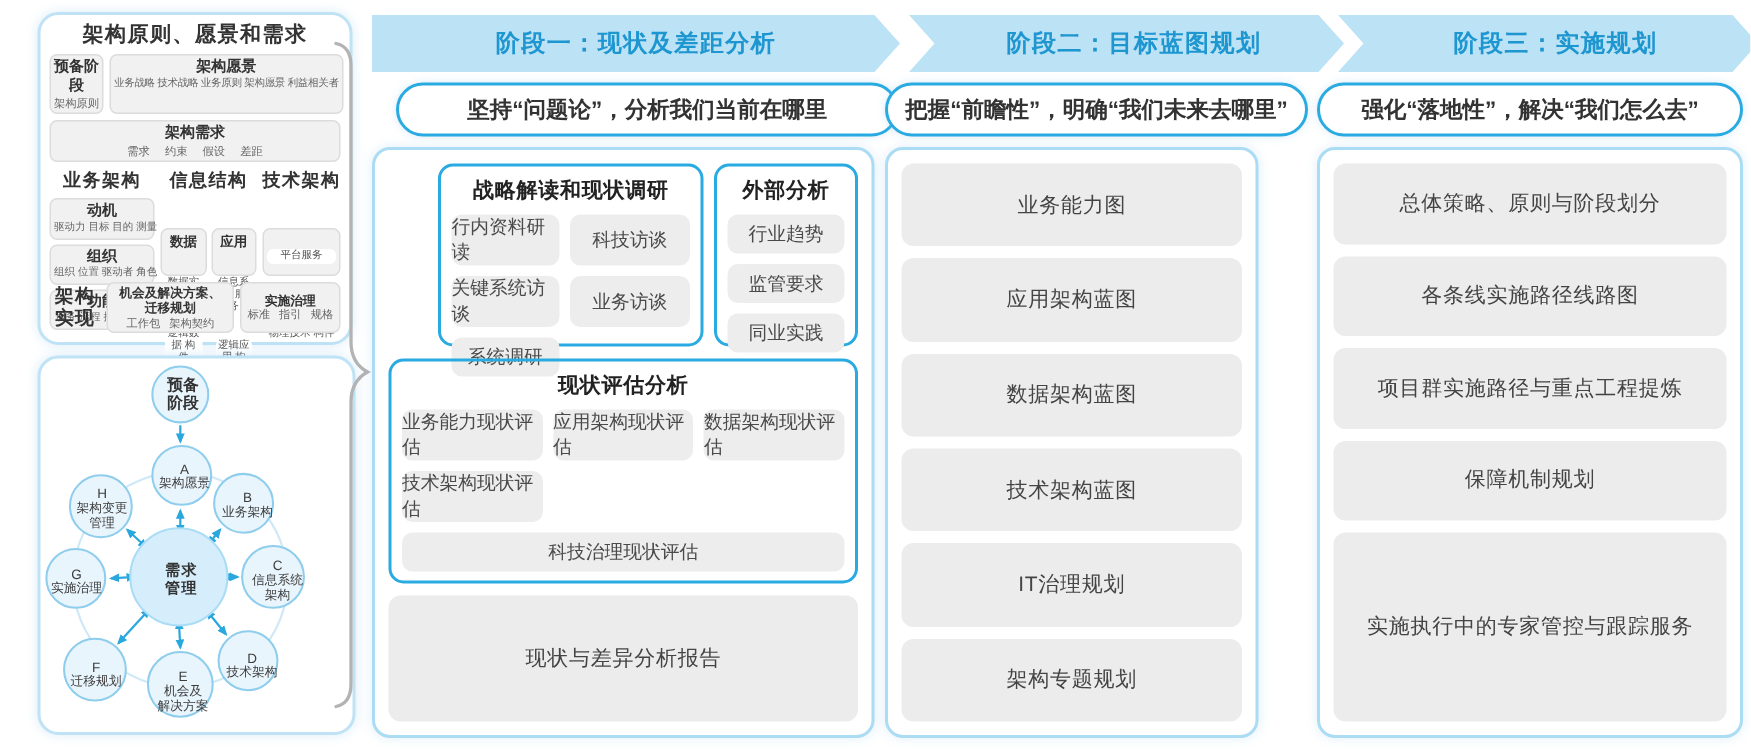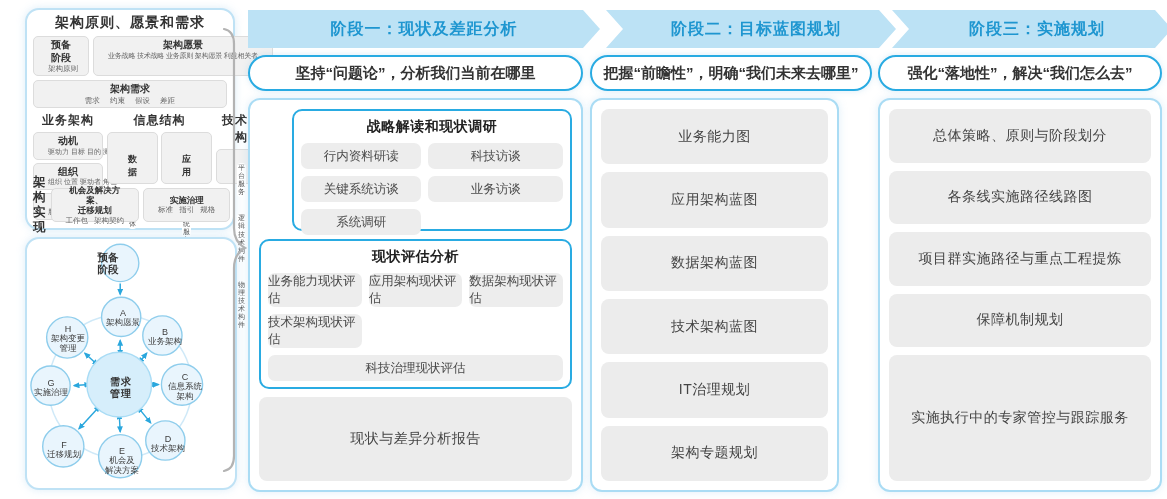--- a/index.html
+++ b/index.html
@@ -3,39 +3,39 @@
 <meta charset="utf-8">
 <style>
   html,body { margin:0; padding:0; background:#fff; }
   body { font-family:"Liberation Sans","DejaVu Sans",sans-serif; }
   .stage { position:relative; width:1167px; height:499px; background:#fff; overflow:hidden; }
 
   
   .panel { position:absolute; background:#fff; border:2px solid #bfe2f5; border-radius:14px; box-sizing:border-box; box-shadow:0 0 8px rgba(130,190,230,.28); }
   .panel-top { left:25px; top:8px; width:210px; height:222px; padding:4px 6px 6px; display:flex; flex-direction:column; gap:4px; }
   .p-title { font-size:14px; font-weight:bold; color:#333; text-align:center; letter-spacing:1px; }
-  .gbox { background:#f1f1f1; border:1px solid #dcdcdc; border-radius:5px; text-align:center; padding:2px 14px; box-sizing:border-box; }
+  .gbox { background:#f1f1f1; border:1px solid #dcdcdc; border-radius:5px; text-align:center; padding:2px 2px; box-sizing:border-box; }
   .gb-t { font-size:10px; font-weight:bold; color:#333; line-height:1.25; }
   .gb-s { font-size:7.5px; color:#666; white-space:nowrap; line-height:1.25; }
   .rowA { display:flex; gap:4px; }
   .rowA .prep { width:56px; }
   .rowA .vision { flex:1; }
   .vision .gb-s { font-size:7px; letter-spacing:-0.2px; }
   .spread { word-spacing:8px; }
   .spread-sm { word-spacing:4px; }
   .rowC { display:flex; gap:4px; flex:1; min-height:0; }
   .archcol { display:flex; flex-direction:column; gap:3px; }
   .colB { width:70px; }
   .colI { flex:1; }
   .colT { width:52px; }
   .arch-h { font-size:12px; font-weight:bold; color:#333; text-align:center; letter-spacing:1px; }
   .colB .gbox { flex:1; display:flex; flex-direction:column; justify-content:center; }
   .colB .gb-s { font-size:7px; }
   .subrow { display:flex; gap:3px; flex:1; min-height:0; }
-  .subcol { background:#f1f1f1; border:1px solid #dcdcdc; border-radius:5px; padding:20px; display:flex; flex-direction:column; gap:16px; flex:1; min-height:0; }
+  .subcol { background:#f1f1f1; border:1px solid #dcdcdc; border-radius:5px; padding:2px; display:flex; flex-direction:column; gap:16px; flex:1; min-height:0;margin-top:20px; }
   .subcol .lbl { font-size:9px; font-weight:bold; color:#333; text-align:center; }
   .subcol.nolbl { padding-top:13px; }
   .wpill { background:#fff; border-radius:4px; font-size:7px; color:#555; text-align:center; flex:1; display:flex; align-items:center; justify-content:center; line-height:1.15; padding:1px; }
   .rowD { display:flex; gap:4px; height:34px; }
   .impl-label { width:34px; font-size:12.5px; font-weight:bold; color:#333; display:flex; align-items:center; justify-content:center; text-align:center; white-space:pre-line; line-height:1.2; letter-spacing:1px; }
   .rowD .gbox { flex:1.3; display:flex; flex-direction:column; justify-content:center; }
   .rowD .gbox.g2 { flex:1; }
   .rowD .gb-t { font-size:8.5px; white-space:pre-line; line-height:1.2; }
   .rowD .gb-s { font-size:7.5px; }
 
@@ -55,21 +55,21 @@
   .brace { position:absolute; left:217px; top:26px; width:34px; height:448px; }
 
   
   .band-seg { position:absolute; top:10px; height:38px; background:#bce2f5; display:flex; align-items:center; justify-content:center; font-size:16px; font-weight:bold; color:#1e96d0; letter-spacing:1px; }
   .seg1 { left:248px; width:352px; clip-path:polygon(0 0, calc(100% - 17px) 0, 100% 50%, calc(100% - 17px) 100%, 0 100%); }
   .seg2 { left:606px; width:280px; clip-path:polygon(0 0, calc(100% - 17px) 0, 100% 50%, calc(100% - 17px) 100%, 0 100%, 17px 50%); padding-left:10px; }
   .seg3 { left:892px; width:270px; clip-path:polygon(0 0, calc(100% - 17px) 0, 100% 50%, calc(100% - 17px) 100%, 0 100%, 17px 50%); padding-left:10px; }
 
   
   .sub-box { position:absolute; top:55px; height:36px; background:#fff; border:2px solid #29abe2; border-radius:18px; display:flex; align-items:center; justify-content:center; font-size:15px; font-weight:bold; color:#333; box-sizing:border-box; box-shadow:0 0 6px rgba(130,190,230,.3); }
-  .sb1 { left:248px; width:335px; }
+  .sb1 { left:264px; width:335px; }
   .sb2 { left:590px; width:282px; }
   .sb3 { left:878px; width:284px; }
 
   
   .col-box { position:absolute; top:98px; height:394px; background:#fff; border:2px solid #aadcf4; border-radius:12px; box-sizing:border-box; padding:9px; display:flex; flex-direction:column; gap:8px; box-shadow:0 0 8px rgba(130,190,230,.25); }
   .cb1 { left:248px; width:335px; }
   .cb2 { left:590px; width:249px; }
   .cb3 { left:878px; width:284px; }
 
   .p1-top { display:flex; gap:7px; height:122px;padding-left:33px; }
@@ -196,21 +196,21 @@
       <circle class="node" cx="96" cy="79" r="20"></circle>
       <circle class="node" cx="138" cy="98" r="20"></circle>
       <circle class="node" cx="158" cy="148" r="21"></circle>
       <circle class="node" cx="141" cy="205" r="20"></circle>
       <circle class="node" cx="95" cy="221" r="22"></circle>
       <circle class="node" cx="37" cy="211" r="21"></circle>
       <circle class="node" cx="24" cy="149" r="20"></circle>
       <circle class="node" cx="41" cy="100" r="21"></circle>
       <circle class="center-node" cx="94" cy="148" r="33"></circle>
     </svg>
-    <div class="adm-label prelim" style="left:81px;top:24px">
+    <div class="adm-label prelim" style="left:95px;top:24px">
       <span class="lab">预备
 阶段</span>
     </div>
     <div class="adm-label centerlab" style="left:94px;top:148px">
       <span class="lab">需求
 管理</span>
     </div>
     <div class="adm-label" style="left:96px;top:79px">
       <span class="ltr">A</span>
       <span class="lab">架构愿景</span>
@@ -265,20 +265,28 @@
       <div class="blue-box strategy">
         <div class="bb-title">战略解读和现状调研</div>
         <div class="pgrid">
           <div class="pill">行内资料研读</div>
           <div class="pill">科技访谈</div>
           <div class="pill">关键系统访谈</div>
           <div class="pill">业务访谈</div>
           <div class="pill">系统调研</div>
         </div>
       </div>
+      <div class="blue-box external">
+        <div class="bb-title">外部分析</div>
+        <div class="pstack">
+          <div class="pill">行业趋势</div>
+          <div class="pill">监管要求</div>
+          <div class="pill">同业实践</div>
+        </div>
+      </div>
     </div>
     <div class="blue-box assess">
       <div class="bb-title">现状评估分析</div>
       <div class="pgrid2">
         <div class="pill">业务能力现状评估</div>
         <div class="pill">应用架构现状评估</div>
         <div class="pill">数据架构现状评估</div>
         <div class="pill">技术架构现状评估</div>
       </div>
       <div class="pill widepill">科技治理现状评估</div>

